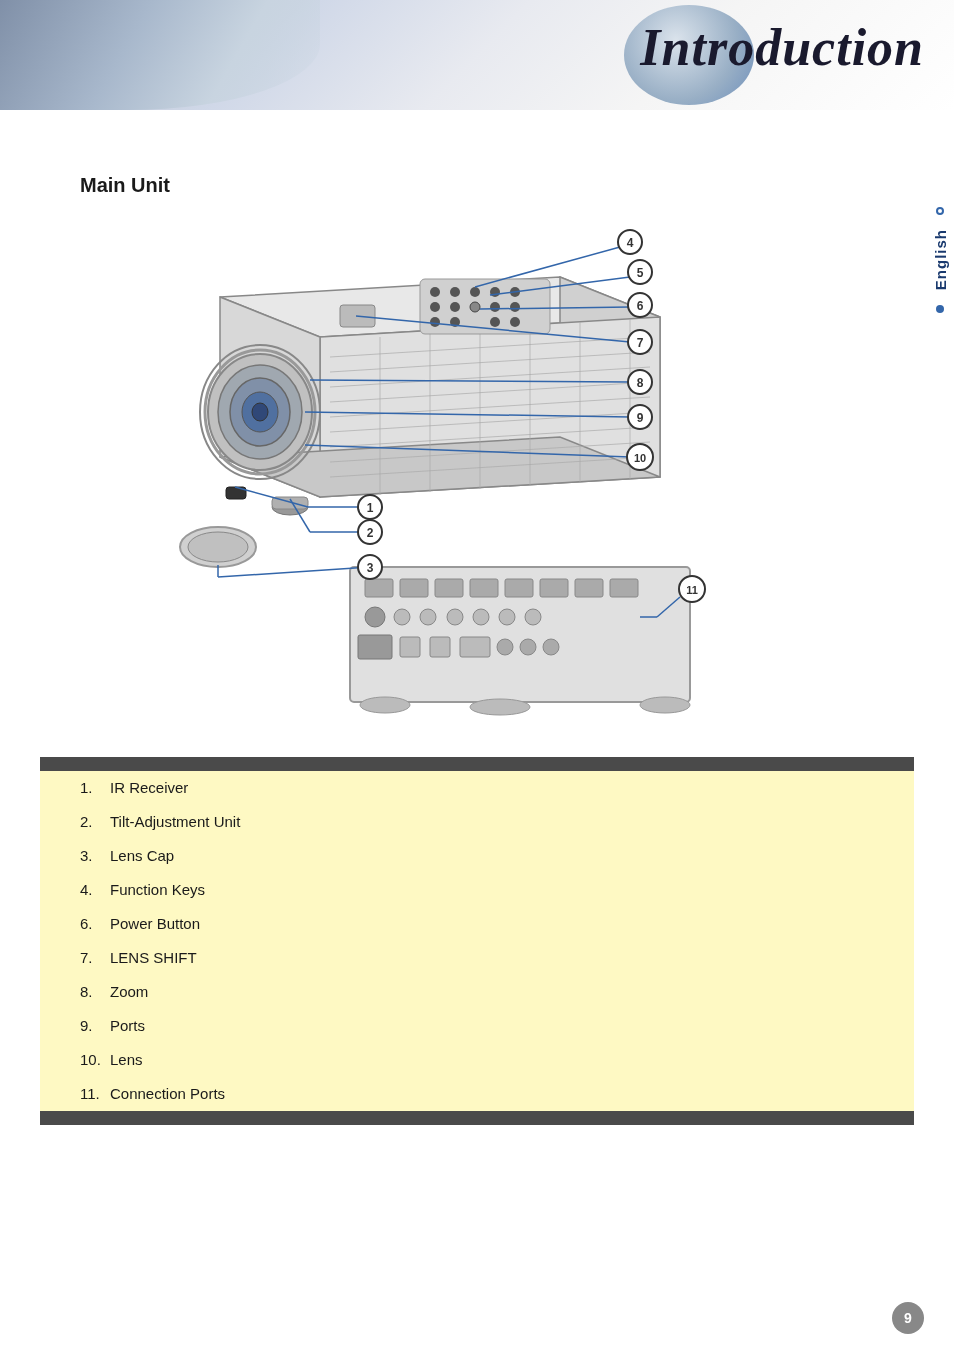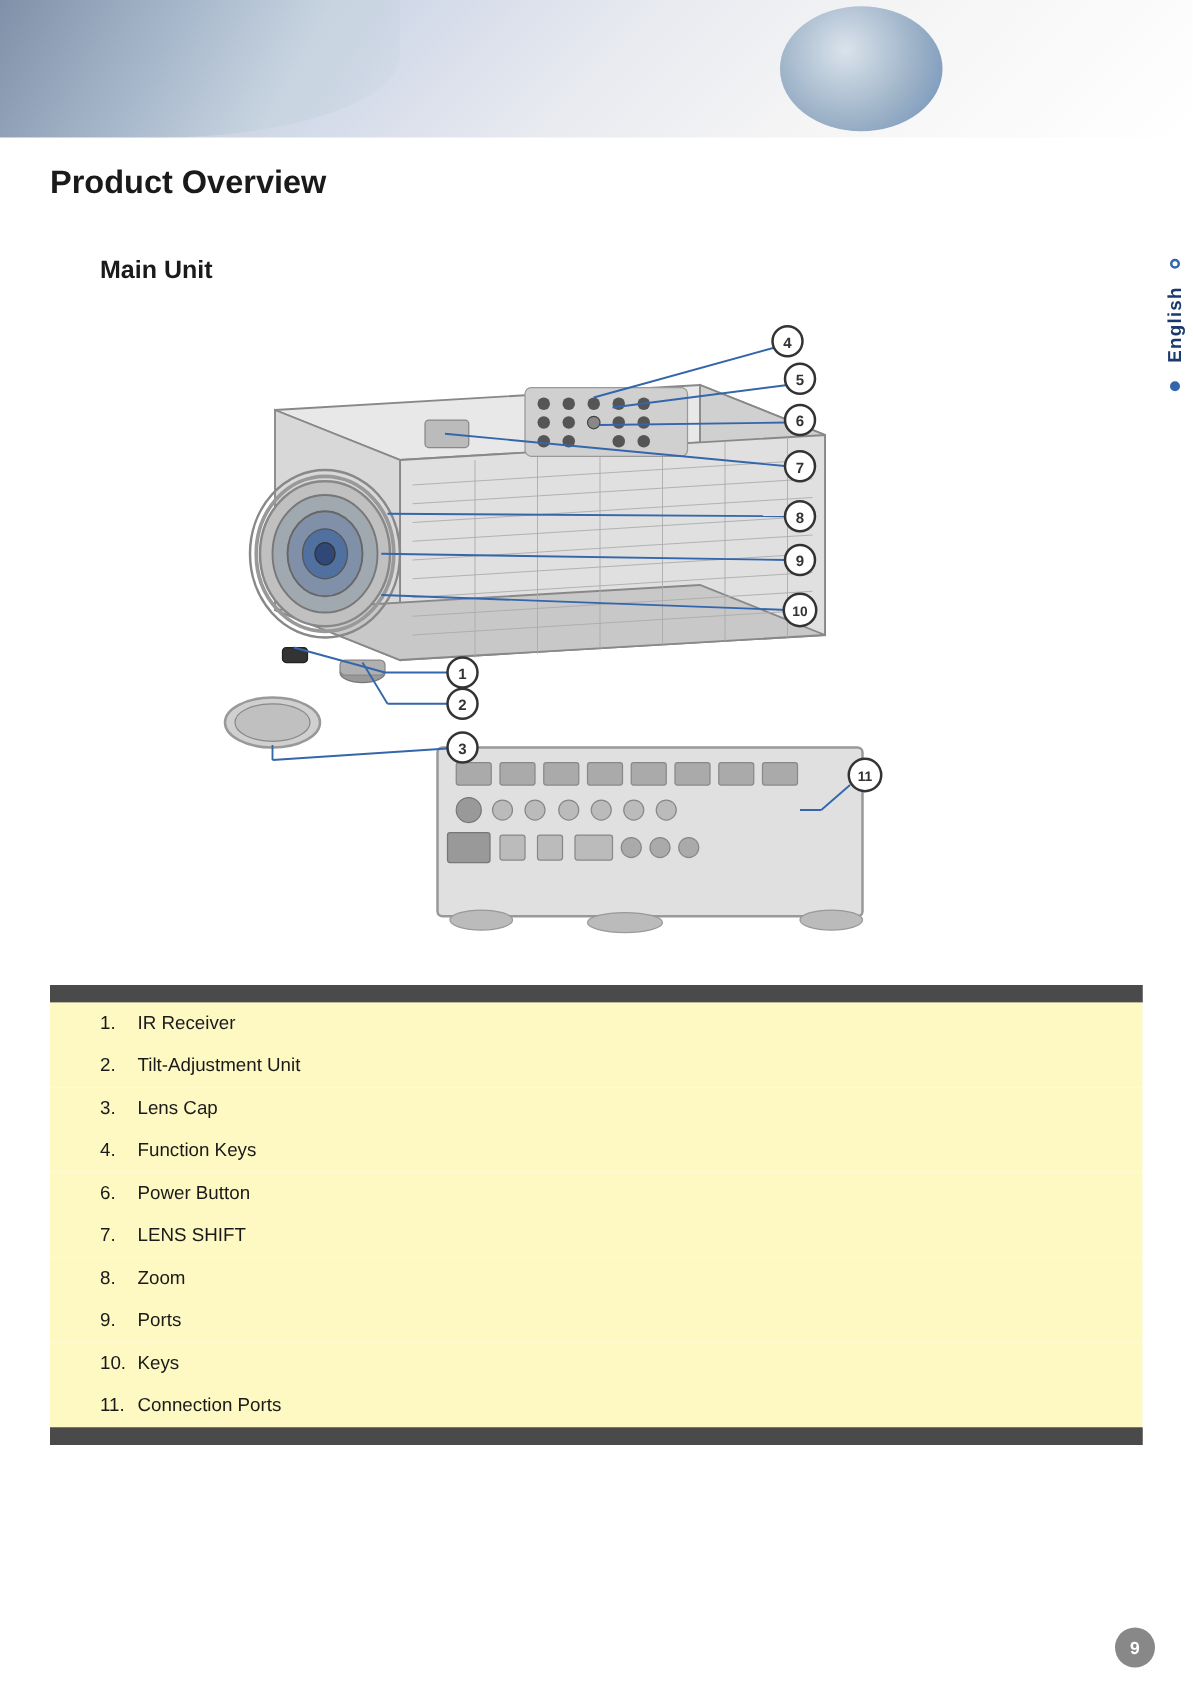--- a/index.html
+++ b/index.html
@@ -169,31 +169,31 @@
       font-size: 14px;
       font-weight: bold;
     }
 
   </style>
 </head>
 <body>
 
 <div class="header-area">
   <div class="header-lens"></div>
+  <div class="header-title">Introduction</div>
 </div>
 
 <div class="sidebar-right">
   <div class="sidebar-dot outline"></div>
   <span class="sidebar-label">English</span>
   <div class="sidebar-dot"></div>
 </div>
 
 <div class="main-content">
 
-  <h1 class="section-title">Product Overview</h1>
   <h2 class="sub-title">Main Unit</h2>
 
   <div class="diagram-area">
     <svg width="870" height="510" viewBox="0 0 870 510" xmlns="http://www.w3.org/2000/svg">
 
       <g>
 
         <polygon points="180,80 520,60 620,100 280,120" fill="#e8e8e8" stroke="#888" stroke-width="1.5"></polygon>
 
         <polygon points="520,60 620,100 620,260 520,220" fill="#d0d0d0" stroke="#888" stroke-width="1.5"></polygon>
@@ -368,21 +368,21 @@
         <tr>
           <td><span class="num">7.</span><span>LENS SHIFT</span></td>
         </tr>
         <tr>
           <td><span class="num">8.</span><span>Zoom</span></td>
         </tr>
         <tr>
           <td><span class="num">9.</span><span>Ports</span></td>
         </tr>
         <tr>
-          <td><span class="num">10.</span><span>Keys</span></td>
+          <td><span class="num">10.</span><span>Lens</span></td>
         </tr>
         <tr>
           <td><span class="num">11.</span><span>Connection Ports</span></td>
         </tr>
       </tbody>
     <tfoot>
       <tr class="parts-table-footer">
         <td colspan="2" style="background:#4a4a4a; height:14px; padding:0;"></td>
       </tr>
     </tfoot>

